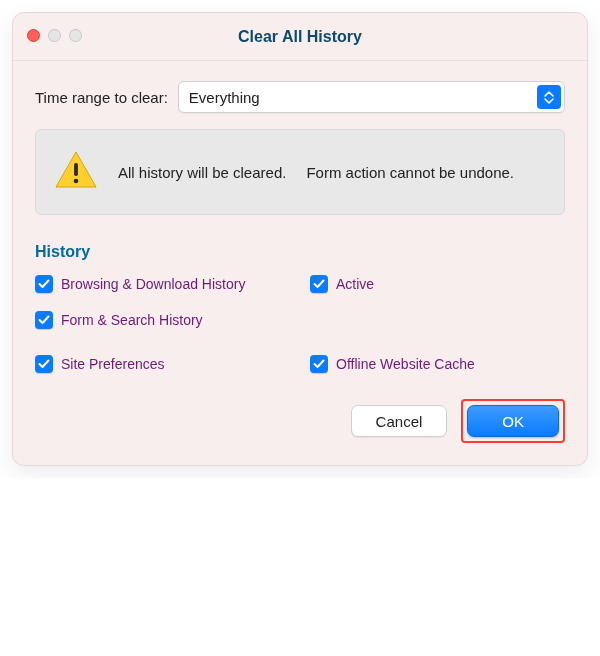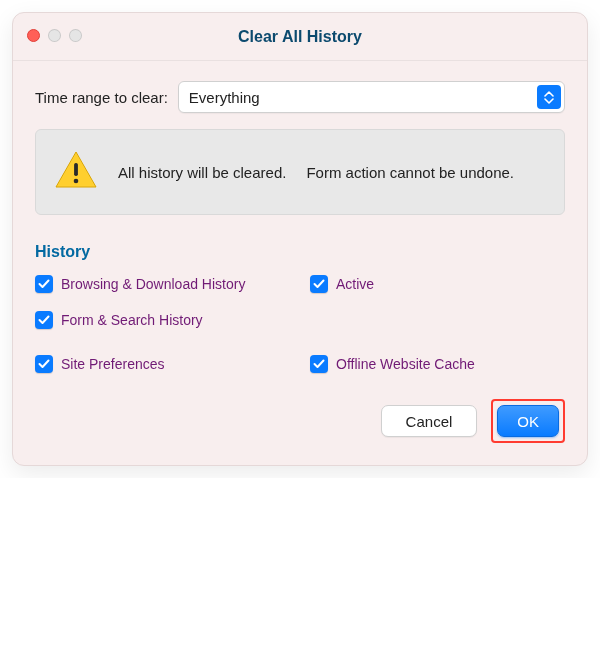--- a/index.html
+++ b/index.html
@@ -173,21 +173,21 @@
       border: 1px solid #d0d0d0;
       color: #222;
       box-shadow: 0 1px 1px rgba(0,0,0,0.05);
       margin-right: 14px;
     }
     .btn-ok {
       background: linear-gradient(180deg, #3f9bff 0%, #0a7bff 100%);
       border: 1px solid #0a6be0;
       color: #ffffff;
       font-weight: 500;
-      padding: 0 19px;
+      padding: 0 34px;
       box-shadow: 0 1px 2px rgba(10,123,255,0.4);
     }
     .ok-highlight {
       border: 2.5px solid #ff3b30;
       padding: 4px;
       border-radius: 4px;
     }
   </style>
 </head>
 <body>

